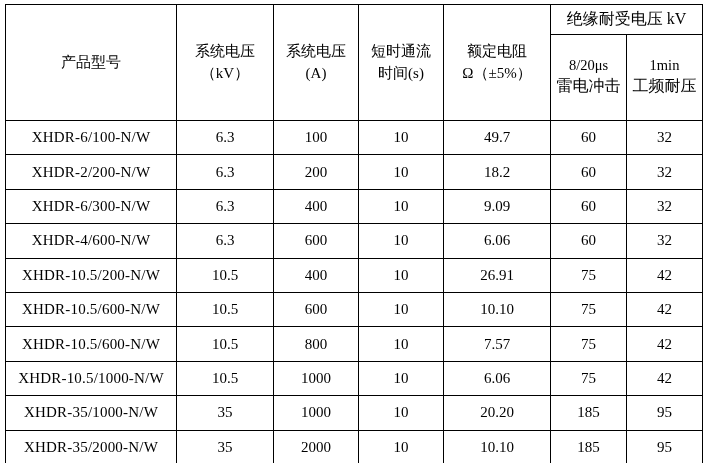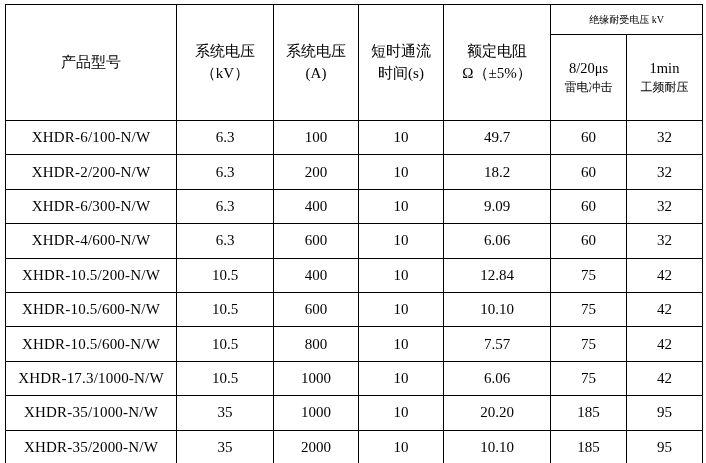--- a/index.html
+++ b/index.html
@@ -35,37 +35,38 @@
     font-weight: normal;
   }
   
   .hdr-main {
     height: 114px;
     font-size: 15px;
     line-height: 1.45;
   }
   .hdr-span {
     height: 29px;
-    font-size: 10px;
+    font-size: 16px;
   }
   .hdr-leaf {
     height: 85px;
     font-size: 14.5px;
     line-height: 1.45;
   }
   .hdr-main .cell-lines,
   .hdr-sub .cell-lines,
   .hdr-leaf .cell-lines {
     display: block;
   }
   .line {
     display: block;
   }
   .small {
-    font-size: 12px;
+    font-size: 16px;
+    font-family: Liberation Mono, monospace;
   }
   tbody td {
     height: 33.4px;
     font-size: 15px;
   }
   td.model {
     font-size: 15px;
     letter-spacing: 0.2px;
     font-family: Liberation Serif, serif;
   }
@@ -175,21 +176,21 @@
         <td>10</td>
         <td>6.06</td>
         <td>60</td>
         <td>32</td>
       </tr>
       <tr>
         <td class="model">XHDR-10.5/200-N/W</td>
         <td>10.5</td>
         <td>400</td>
         <td>10</td>
-        <td>12.84</td>
+        <td>26.91</td>
         <td>75</td>
         <td>42</td>
       </tr>
       <tr>
         <td class="model">XHDR-10.5/600-N/W</td>
         <td>10.5</td>
         <td>600</td>
         <td>10</td>
         <td>10.10</td>
         <td>75</td>
@@ -198,21 +199,21 @@
       <tr>
         <td class="model">XHDR-10.5/600-N/W</td>
         <td>10.5</td>
         <td>800</td>
         <td>10</td>
         <td>7.57</td>
         <td>75</td>
         <td>42</td>
       </tr>
       <tr>
-        <td class="model">XHDR-17.3/1000-N/W</td>
+        <td class="model">XHDR-10.5/1000-N/W</td>
         <td>10.5</td>
         <td>1000</td>
         <td>10</td>
         <td>6.06</td>
         <td>75</td>
         <td>42</td>
       </tr>
       <tr>
         <td class="model">XHDR-35/1000-N/W</td>
         <td>35</td>

